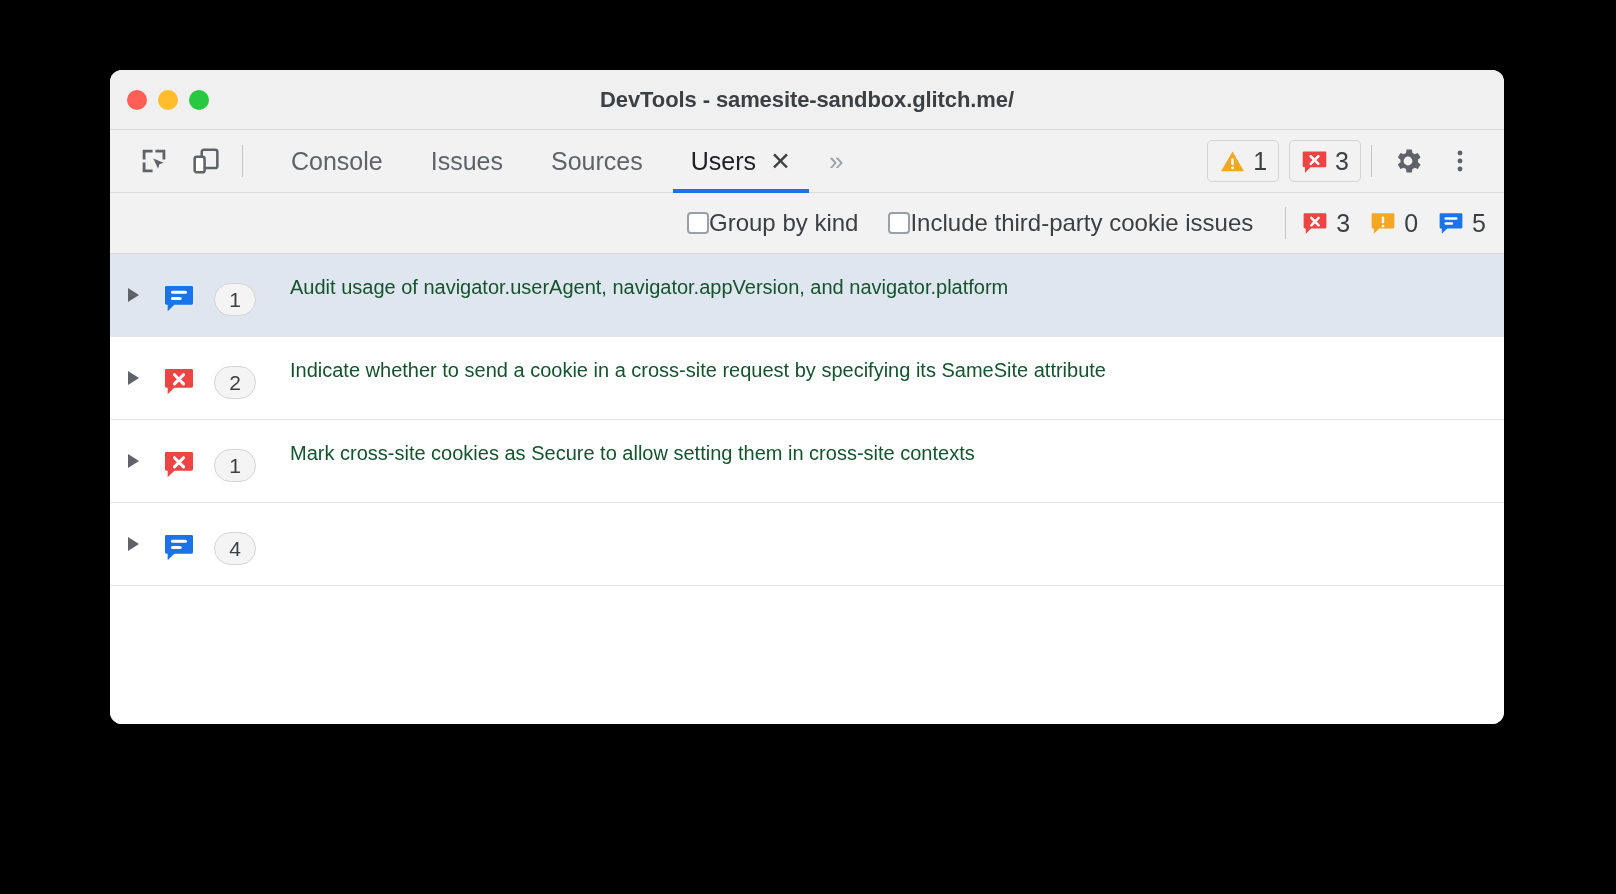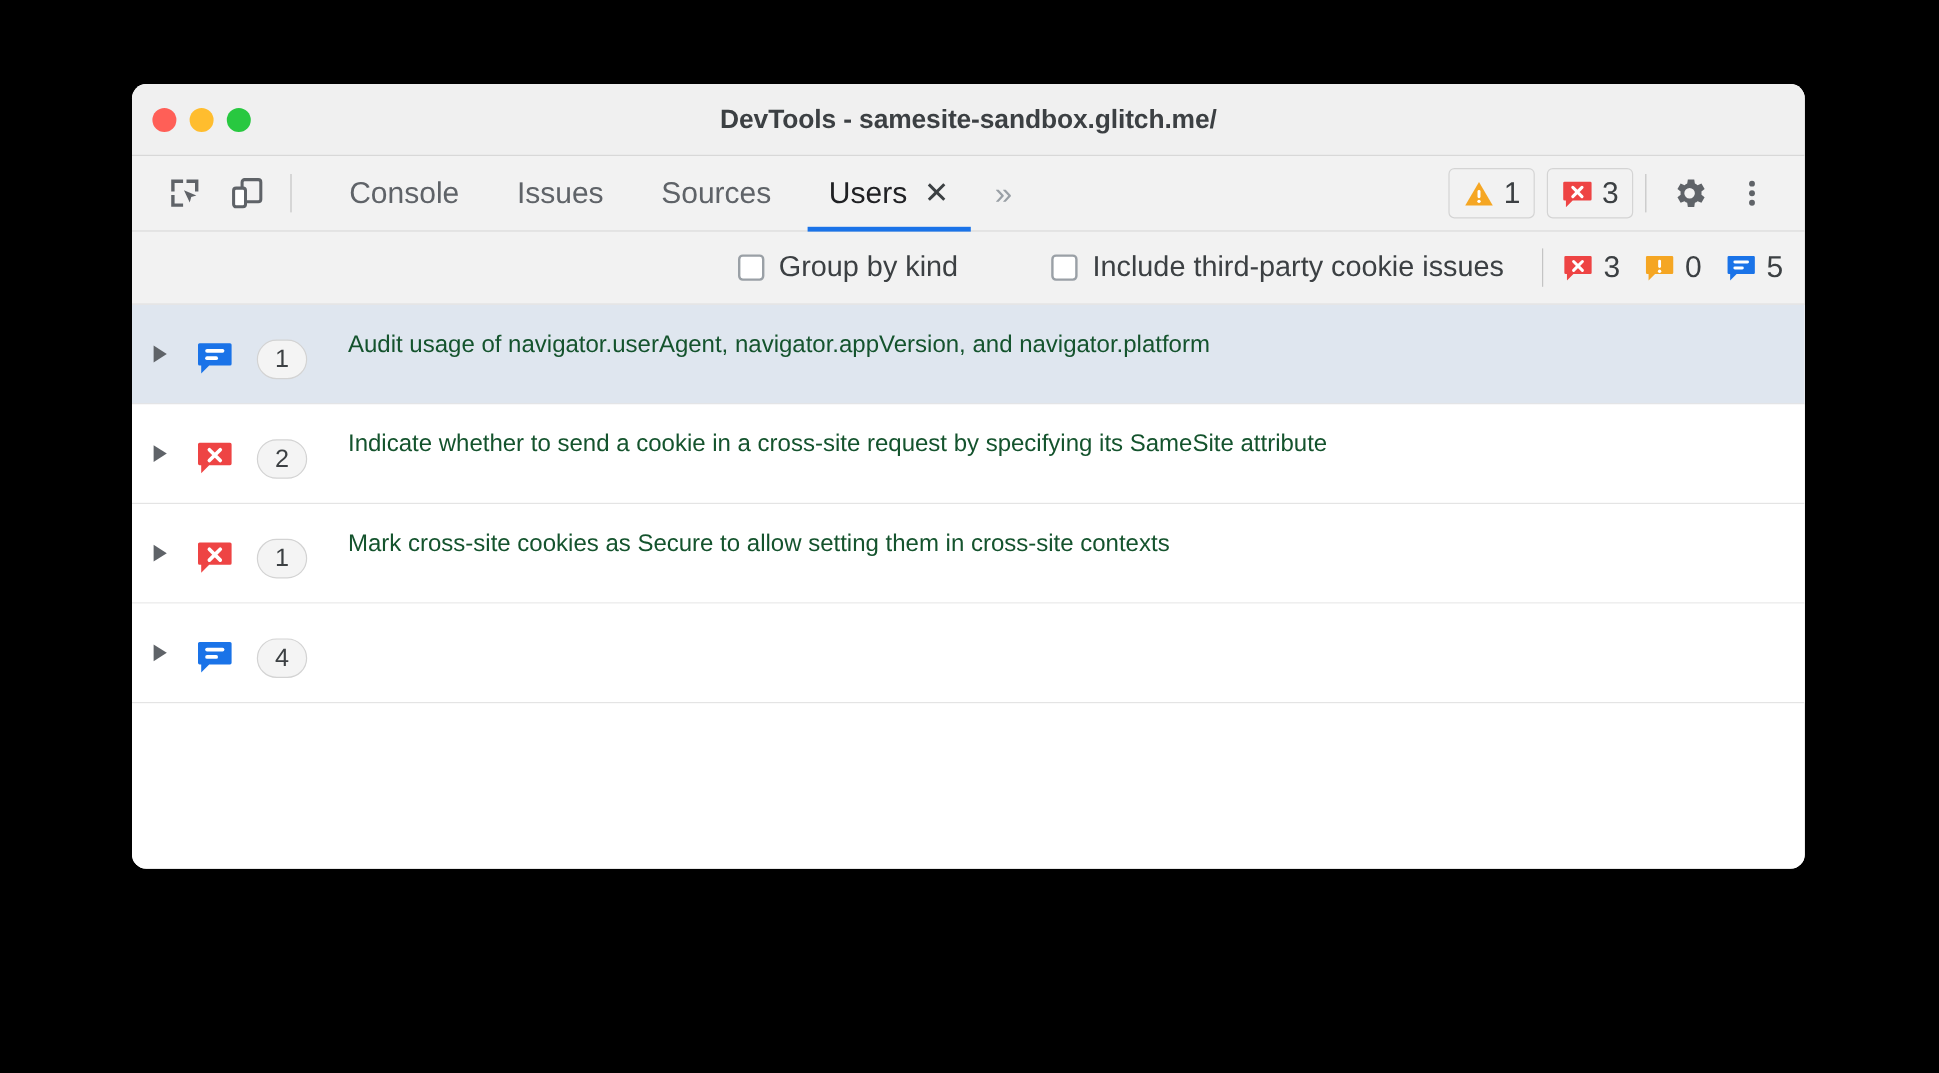--- a/index.html
+++ b/index.html
@@ -167,24 +167,22 @@
     border-bottom: 1px solid #dadada;
     display: flex;
     align-items: center;
     justify-content: flex-end;
     padding-right: 18px;
     flex: 0 0 auto;
   }
   .cb-wrap {
     display: flex;
     align-items: center;
-    gap: 12px;
     margin-right: 30px;
     cursor: pointer;
-    margin-left: 48px;
   }
   .cbox {
     width: 22px;
     height: 22px;
     border: 2px solid #9aa0a6;
     border-radius: 4px;
     background: #ffffff;
     box-sizing: border-box;
   }
   .cb-label {

